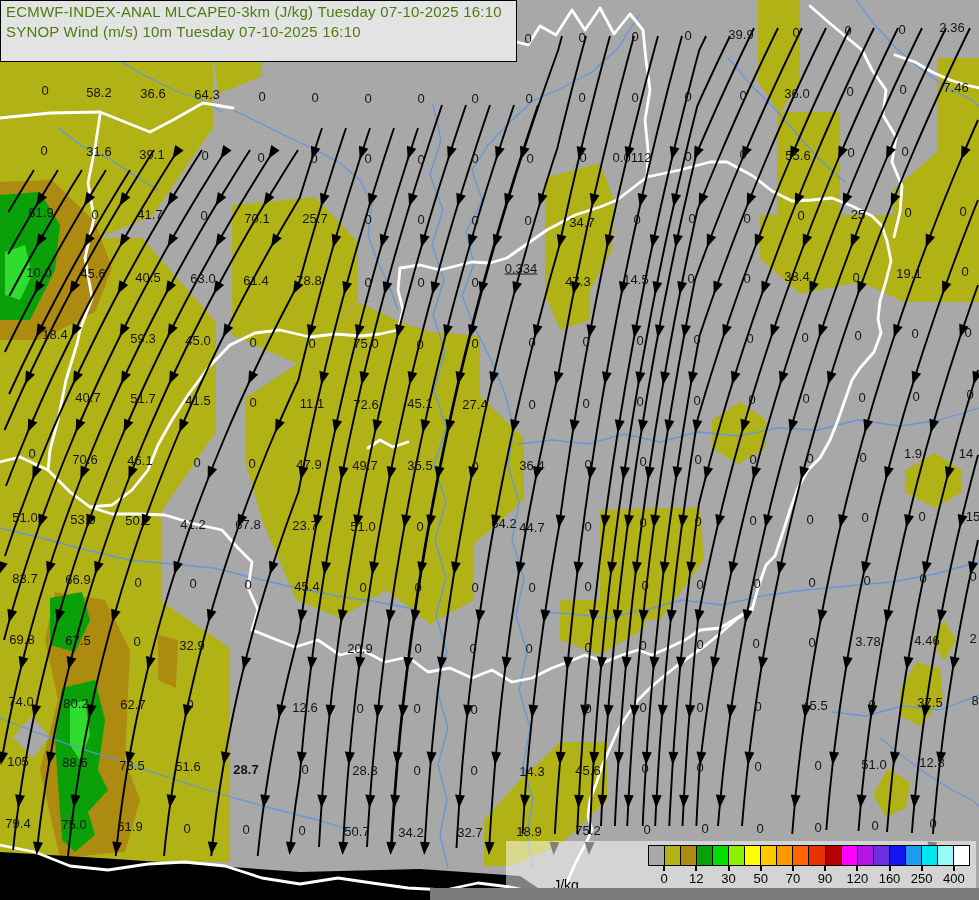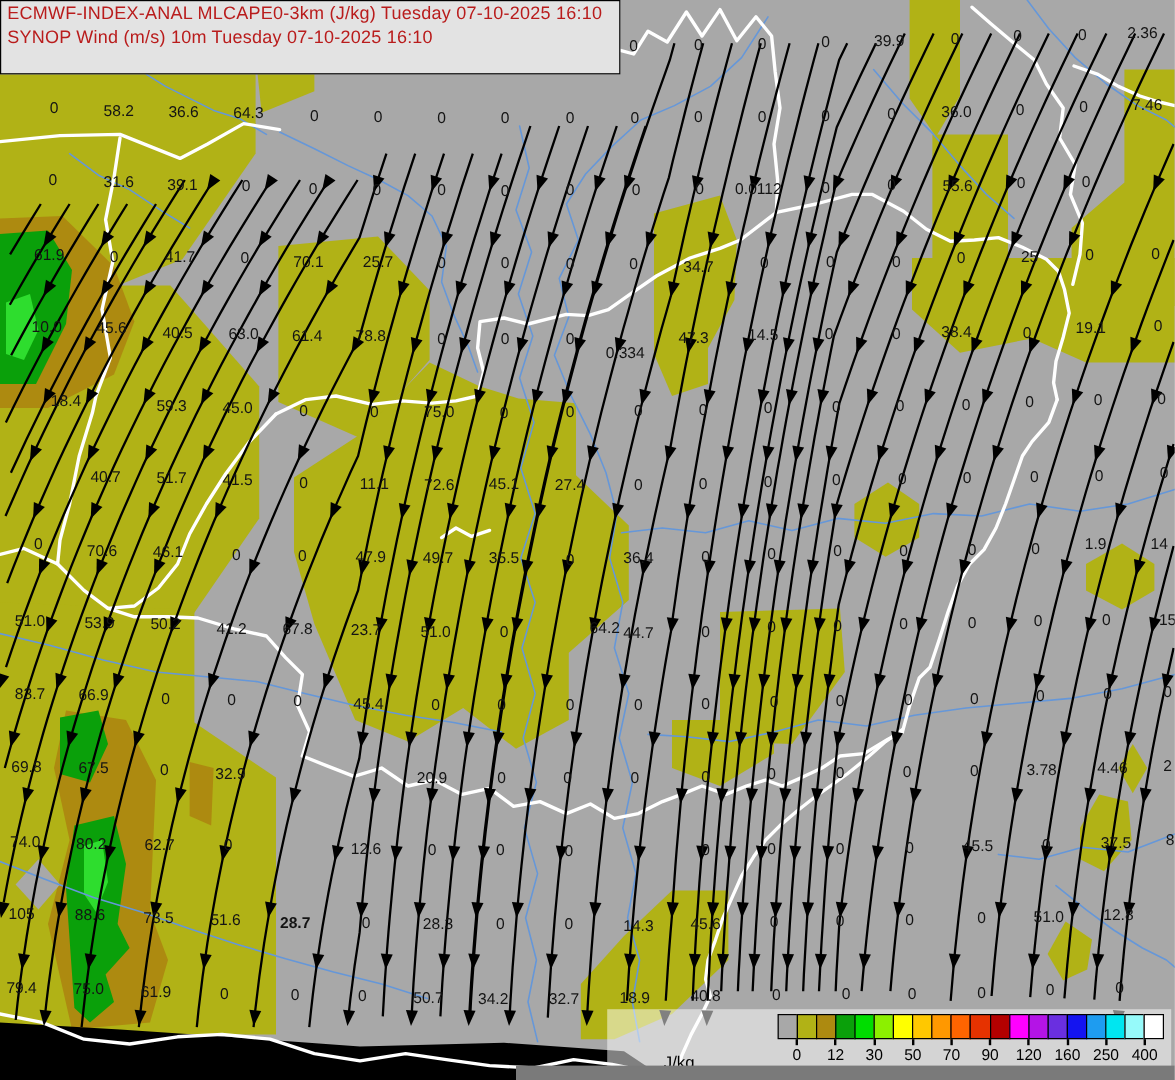--- a/index.html
+++ b/index.html
@@ -4,21 +4,21 @@
 <style>
   html,body{margin:0;padding:0;background:#fff;}
   #stage{position:relative;width:979px;height:900px;overflow:hidden;
          font-family:"Liberation Sans",sans-serif;background:#a8a8a8;}
   #map-svg{position:absolute;left:0;top:0;}
   
   .stn{position:absolute;transform:translate(-50%,-50%);font-size:13px;color:#141414;
        white-space:nowrap;pointer-events:none;}
   
   #titlebox{position:absolute;left:0;top:0;width:517px;height:62px;box-sizing:border-box;
-            background:#e3e3e3;border:1px solid #000;padding:1px 5px;color:#b91c1c;}
+            background:#e3e3e3;border:1px solid #000;padding:1px 5px;color:#4d7c0f;}
   #titlebox .tline{font-size:15px;line-height:19.5px;letter-spacing:.2px;}
   
   #legend{position:absolute;left:506px;top:841px;width:470px;height:52px;
           background:rgba(255,255,255,.5);}
   #legend .lleft{position:absolute;left:0;top:3px;width:140px;text-align:center;
                  font-size:14px;line-height:16px;color:#000;}
   #legend .units{position:absolute;left:0;top:36px;width:120px;text-align:center;
                  font-size:14px;color:#000;}
   #cbar{position:absolute;left:142px;top:4px;width:322px;height:21px;display:flex;}
   #cbar .cell{flex:1;border:1px solid #000;margin-left:-1px;box-sizing:border-box;}
@@ -529,21 +529,21 @@
       <div class="stn" style="left: 963px; top: 211px;">0</div>
       <div class="stn" style="left: 39px; top: 272px;">10.0</div>
       <div class="stn" style="left: 93px; top: 273px;">45.6</div>
       <div class="stn" style="left: 148px; top: 277px;">40.5</div>
       <div class="stn" style="left: 203px; top: 278px;">63.0</div>
       <div class="stn" style="left: 256px; top: 280px;">61.4</div>
       <div class="stn" style="left: 309px; top: 280px;">78.8</div>
       <div class="stn" style="left: 368px; top: 282px;">0</div>
       <div class="stn" style="left: 421px; top: 282px;">0</div>
       <div class="stn" style="left: 475px; top: 282px;">0</div>
-      <div class="stn" style="left: 521px; top: 294px;">0.334</div>
+      <div class="stn" style="left: 521px; top: 268px; text-decoration: underline;">0.334</div>
       <div class="stn" style="left: 578px; top: 281px;">47.3</div>
       <div class="stn" style="left: 636px; top: 279px;">14.5</div>
       <div class="stn" style="left: 691px; top: 278px;">0</div>
       <div class="stn" style="left: 747px; top: 278px;">0</div>
       <div class="stn" style="left: 797px; top: 276px;">38.4</div>
       <div class="stn" style="left: 856px; top: 277px;">0</div>
       <div class="stn" style="left: 909px; top: 273px;">19.1</div>
       <div class="stn" style="left: 965px; top: 271px;">0</div>
       <div class="stn" style="left: 55px; top: 334px;">18.4</div>
       <div class="stn" style="left: 143px; top: 338px;">59.3</div>
@@ -685,21 +685,21 @@
       <div class="stn" style="left: 18px; top: 823px;">79.4</div>
       <div class="stn" style="left: 74px; top: 824px;">75.0</div>
       <div class="stn" style="left: 130px; top: 826px;">61.9</div>
       <div class="stn" style="left: 187px; top: 828px;">0</div>
       <div class="stn" style="left: 246px; top: 829px;">0</div>
       <div class="stn" style="left: 302px; top: 830px;">0</div>
       <div class="stn" style="left: 357px; top: 831px;">50.7</div>
       <div class="stn" style="left: 411px; top: 832px;">34.2</div>
       <div class="stn" style="left: 470px; top: 832px;">32.7</div>
       <div class="stn" style="left: 529px; top: 831px;">18.9</div>
-      <div class="stn" style="left: 588px; top: 830px;">40.8</div>
+      <div class="stn" style="left: 588px; top: 830px;">75.2</div>
       <div class="stn" style="left: 647px; top: 829px;">0</div>
       <div class="stn" style="left: 705px; top: 828px;">0</div>
       <div class="stn" style="left: 760px; top: 828px;">0</div>
       <div class="stn" style="left: 818px; top: 827px;">0</div>
       <div class="stn" style="left: 875px; top: 825px;">0</div>
       <div class="stn" style="left: 933px; top: 823px;">0</div>
     </div>
 
   <div id="titlebox">
     <div class="tline">ECMWF-INDEX-ANAL MLCAPE0-3km (J/kg) Tuesday 07-10-2025 16:10</div>

